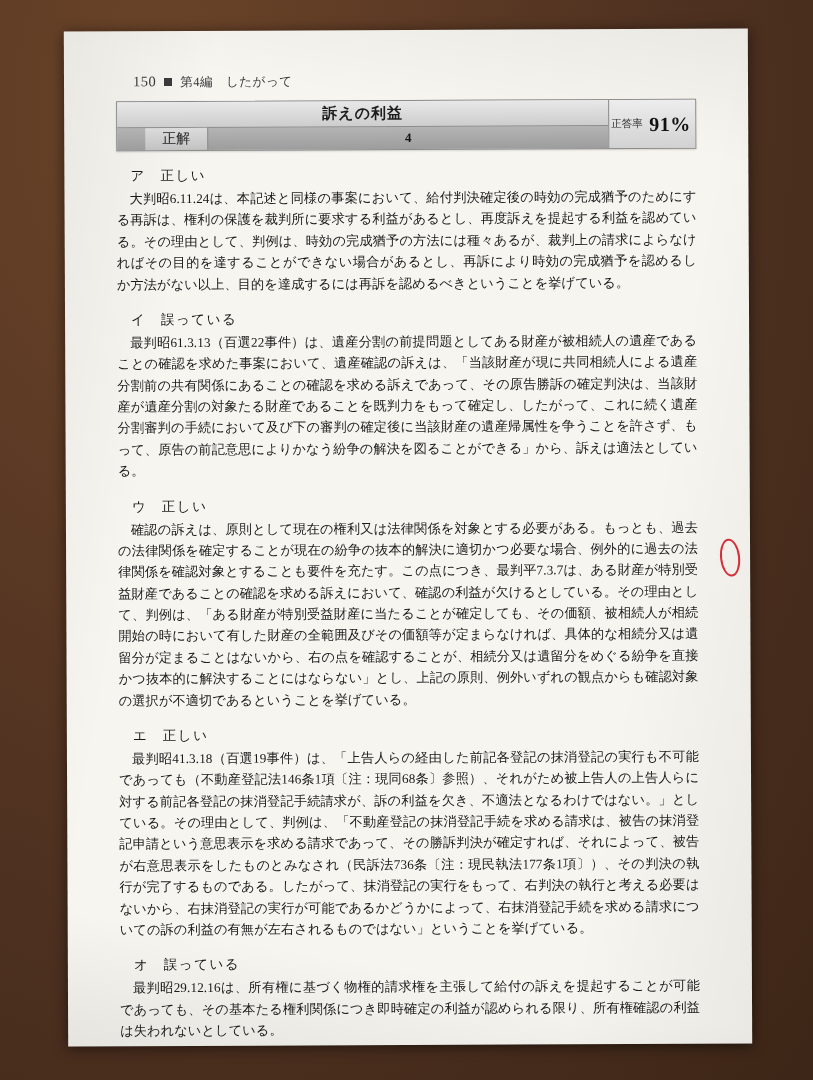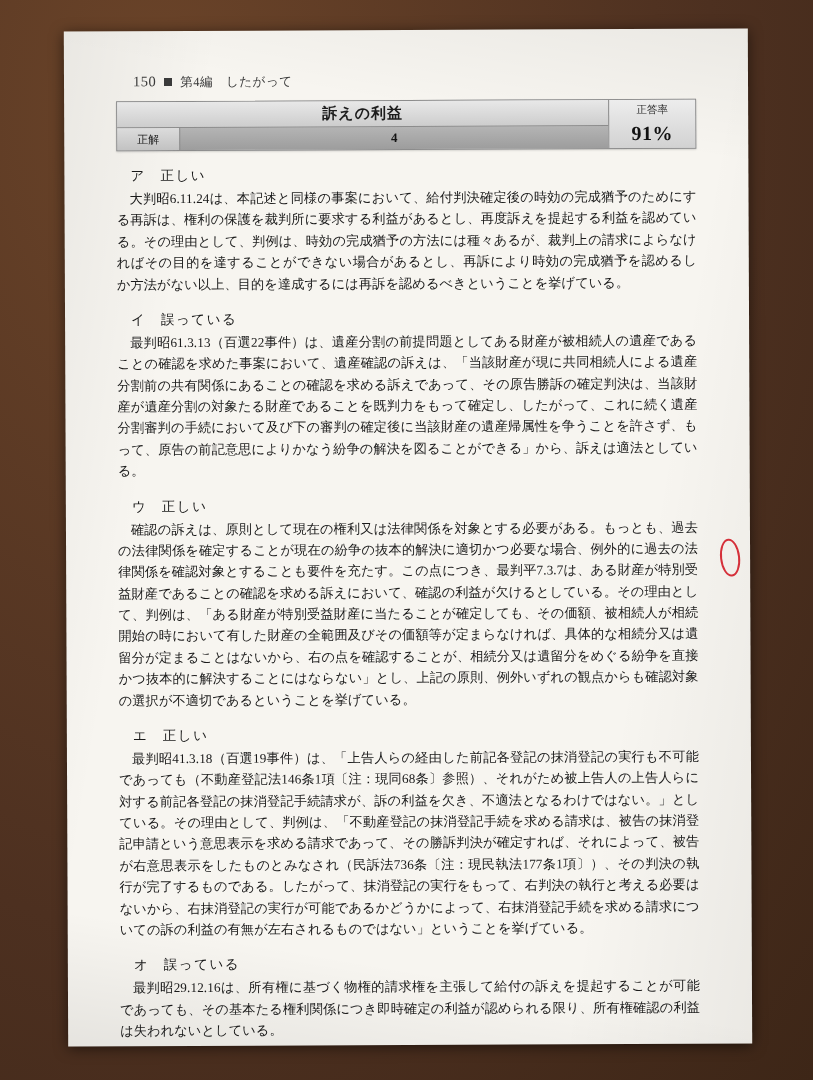--- a/index.html
+++ b/index.html
@@ -113,41 +113,42 @@
     flex: 1;
     display: flex;
     align-items: center;
     border-top: 1px solid #8c8c8c;
     background: linear-gradient(180deg, #b4b4b4, #9d9d9d);
     position: relative;
   }
   .qbox-ans-label {
     width: 62px;
     text-align: left;
-    font-size: 11px;
+    font-size: 14px;
     color: #222;
     border-right: 1px solid #8c8c8c;
     height: 100%;
     display: flex;
     align-items: center;
     justify-content: center;
     background: linear-gradient(180deg, #dcdcdc, #c2c2c2);
+    margin-left: 28px;
   }
   .qbox-ans-val {
     flex: 1;
     text-align: center;
     font-size: 13px;
     color: #141414;
     font-weight: bold;
   }
   .qbox-right {
     width: 86px;
     border-left: 1px solid #8c8c8c;
     display: flex;
-    flex-direction: column;
+    flex-direction: row;
     background: linear-gradient(180deg, #ededed, #d2d2d2);
     text-align: center;
   }
   .qbox-right-label {
     flex: 0.85;
     display: flex;
     align-items: center;
     justify-content: center;
     font-size: 10.5px;
     color: #2b2b2b;

